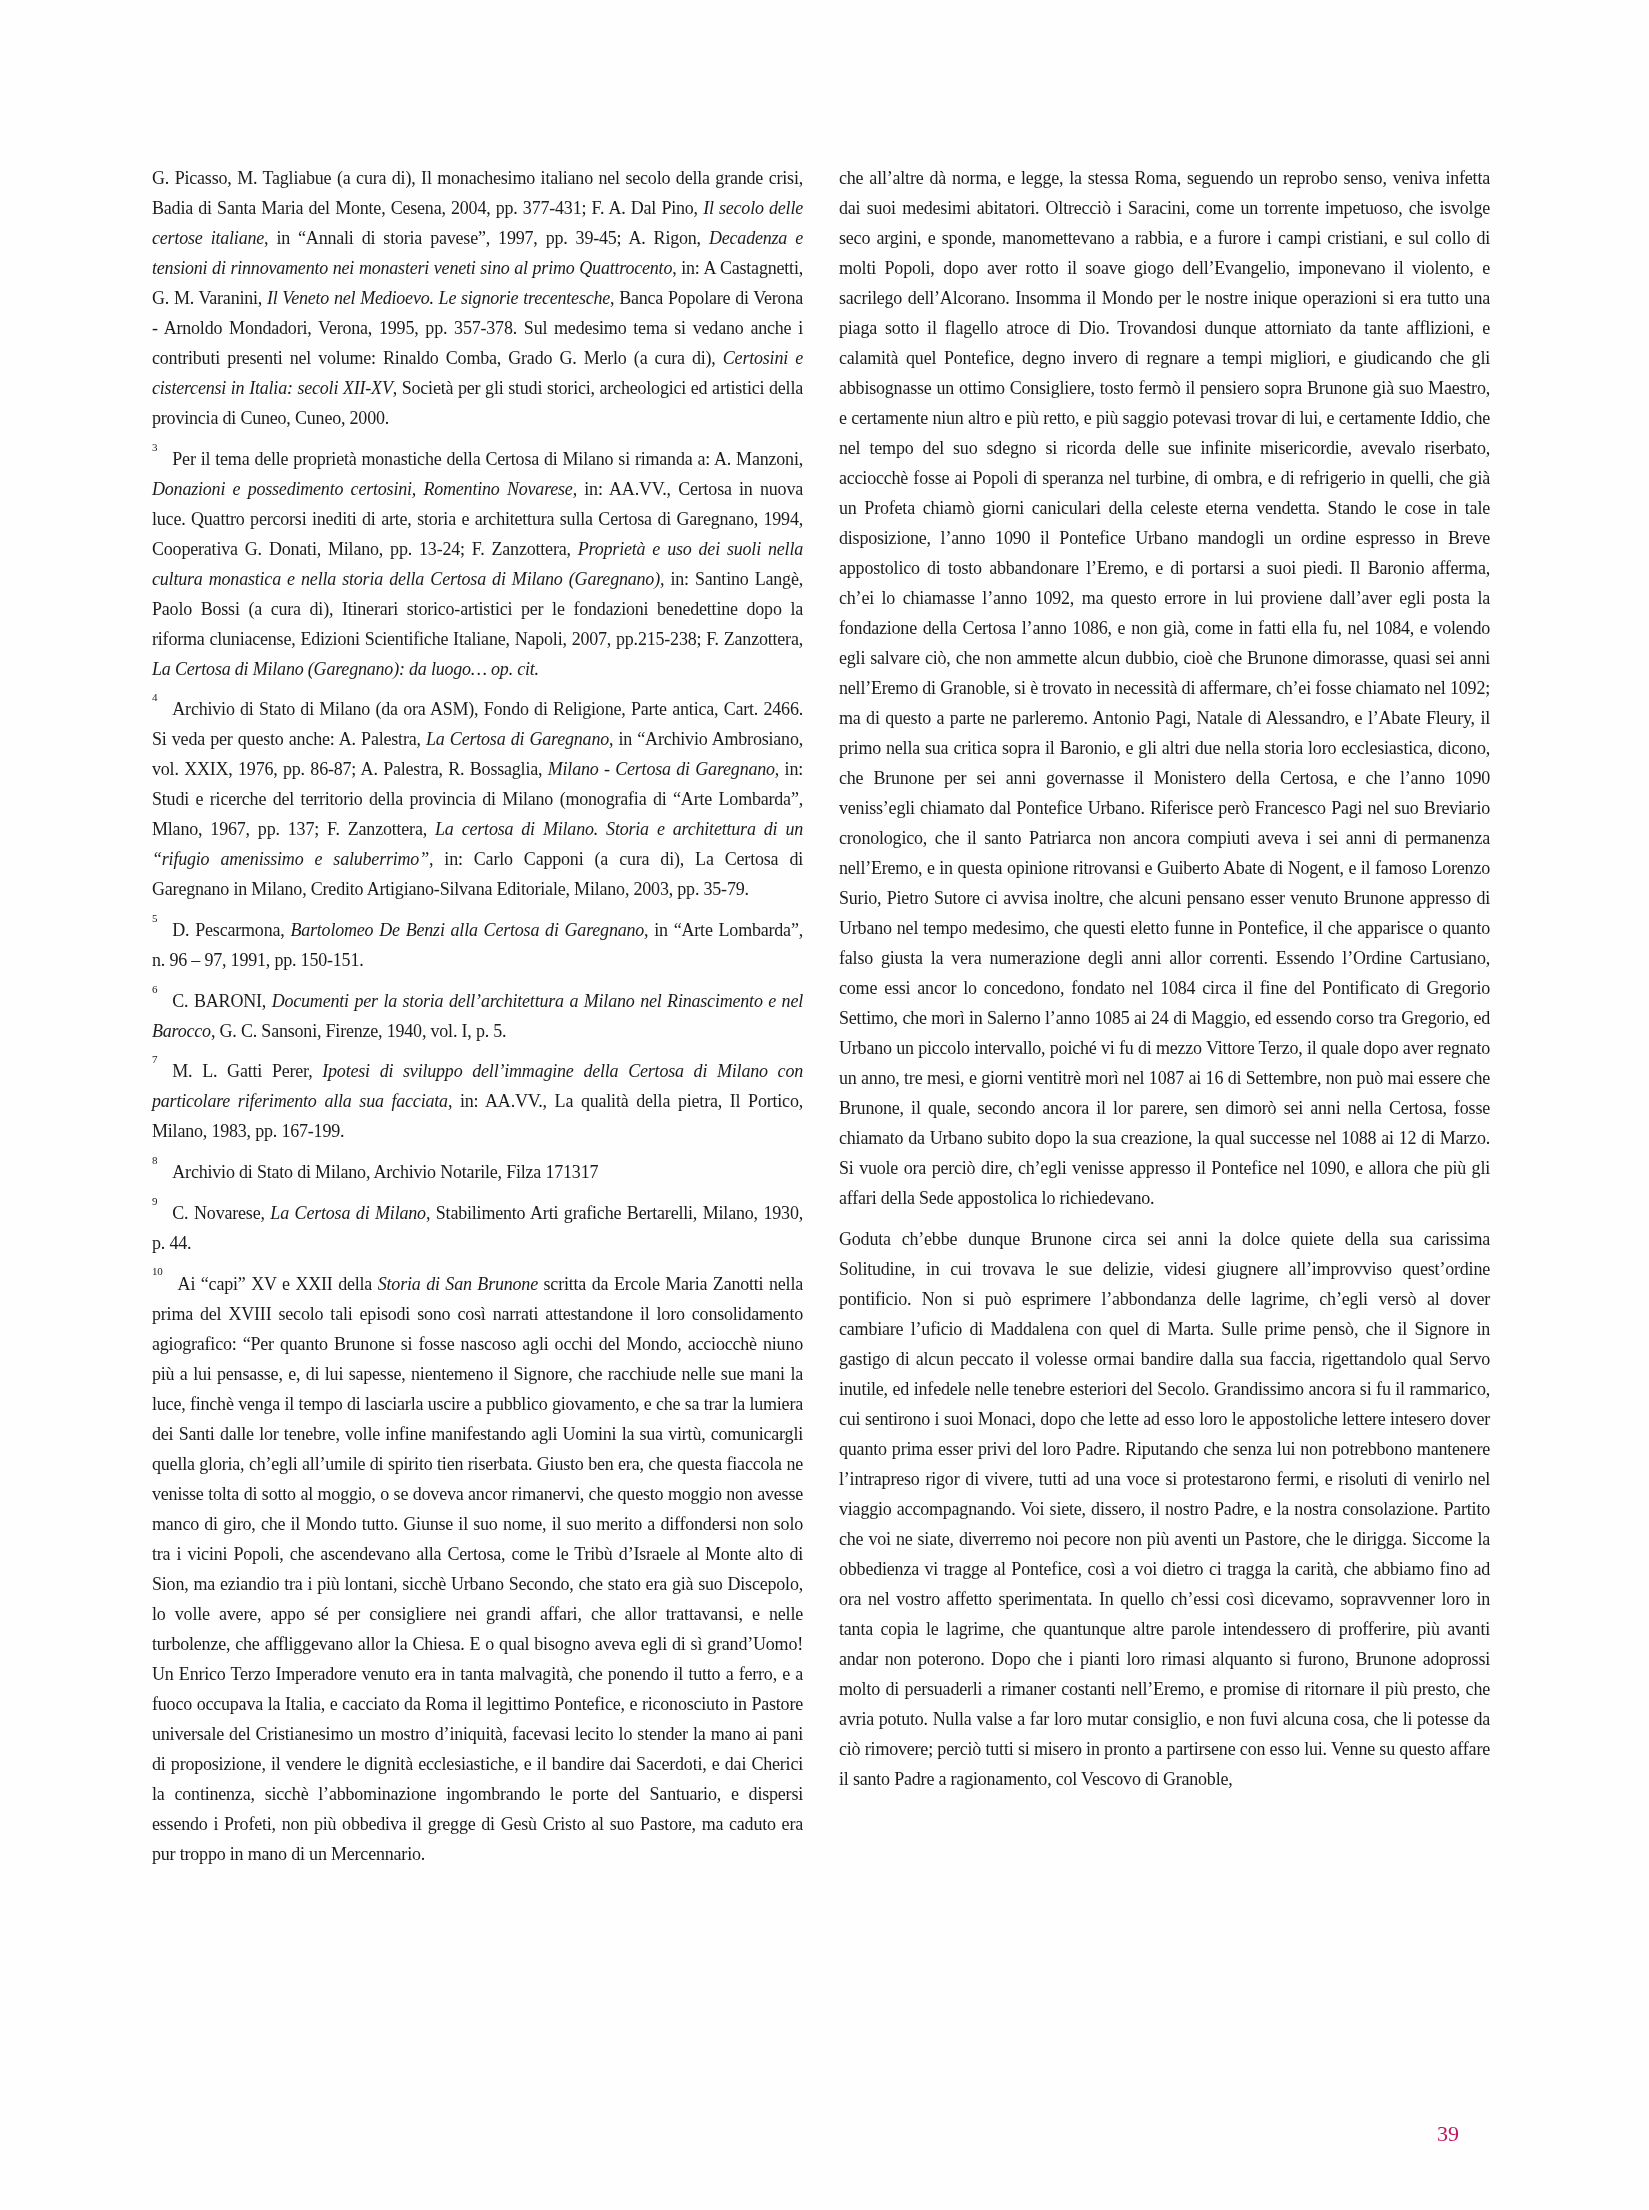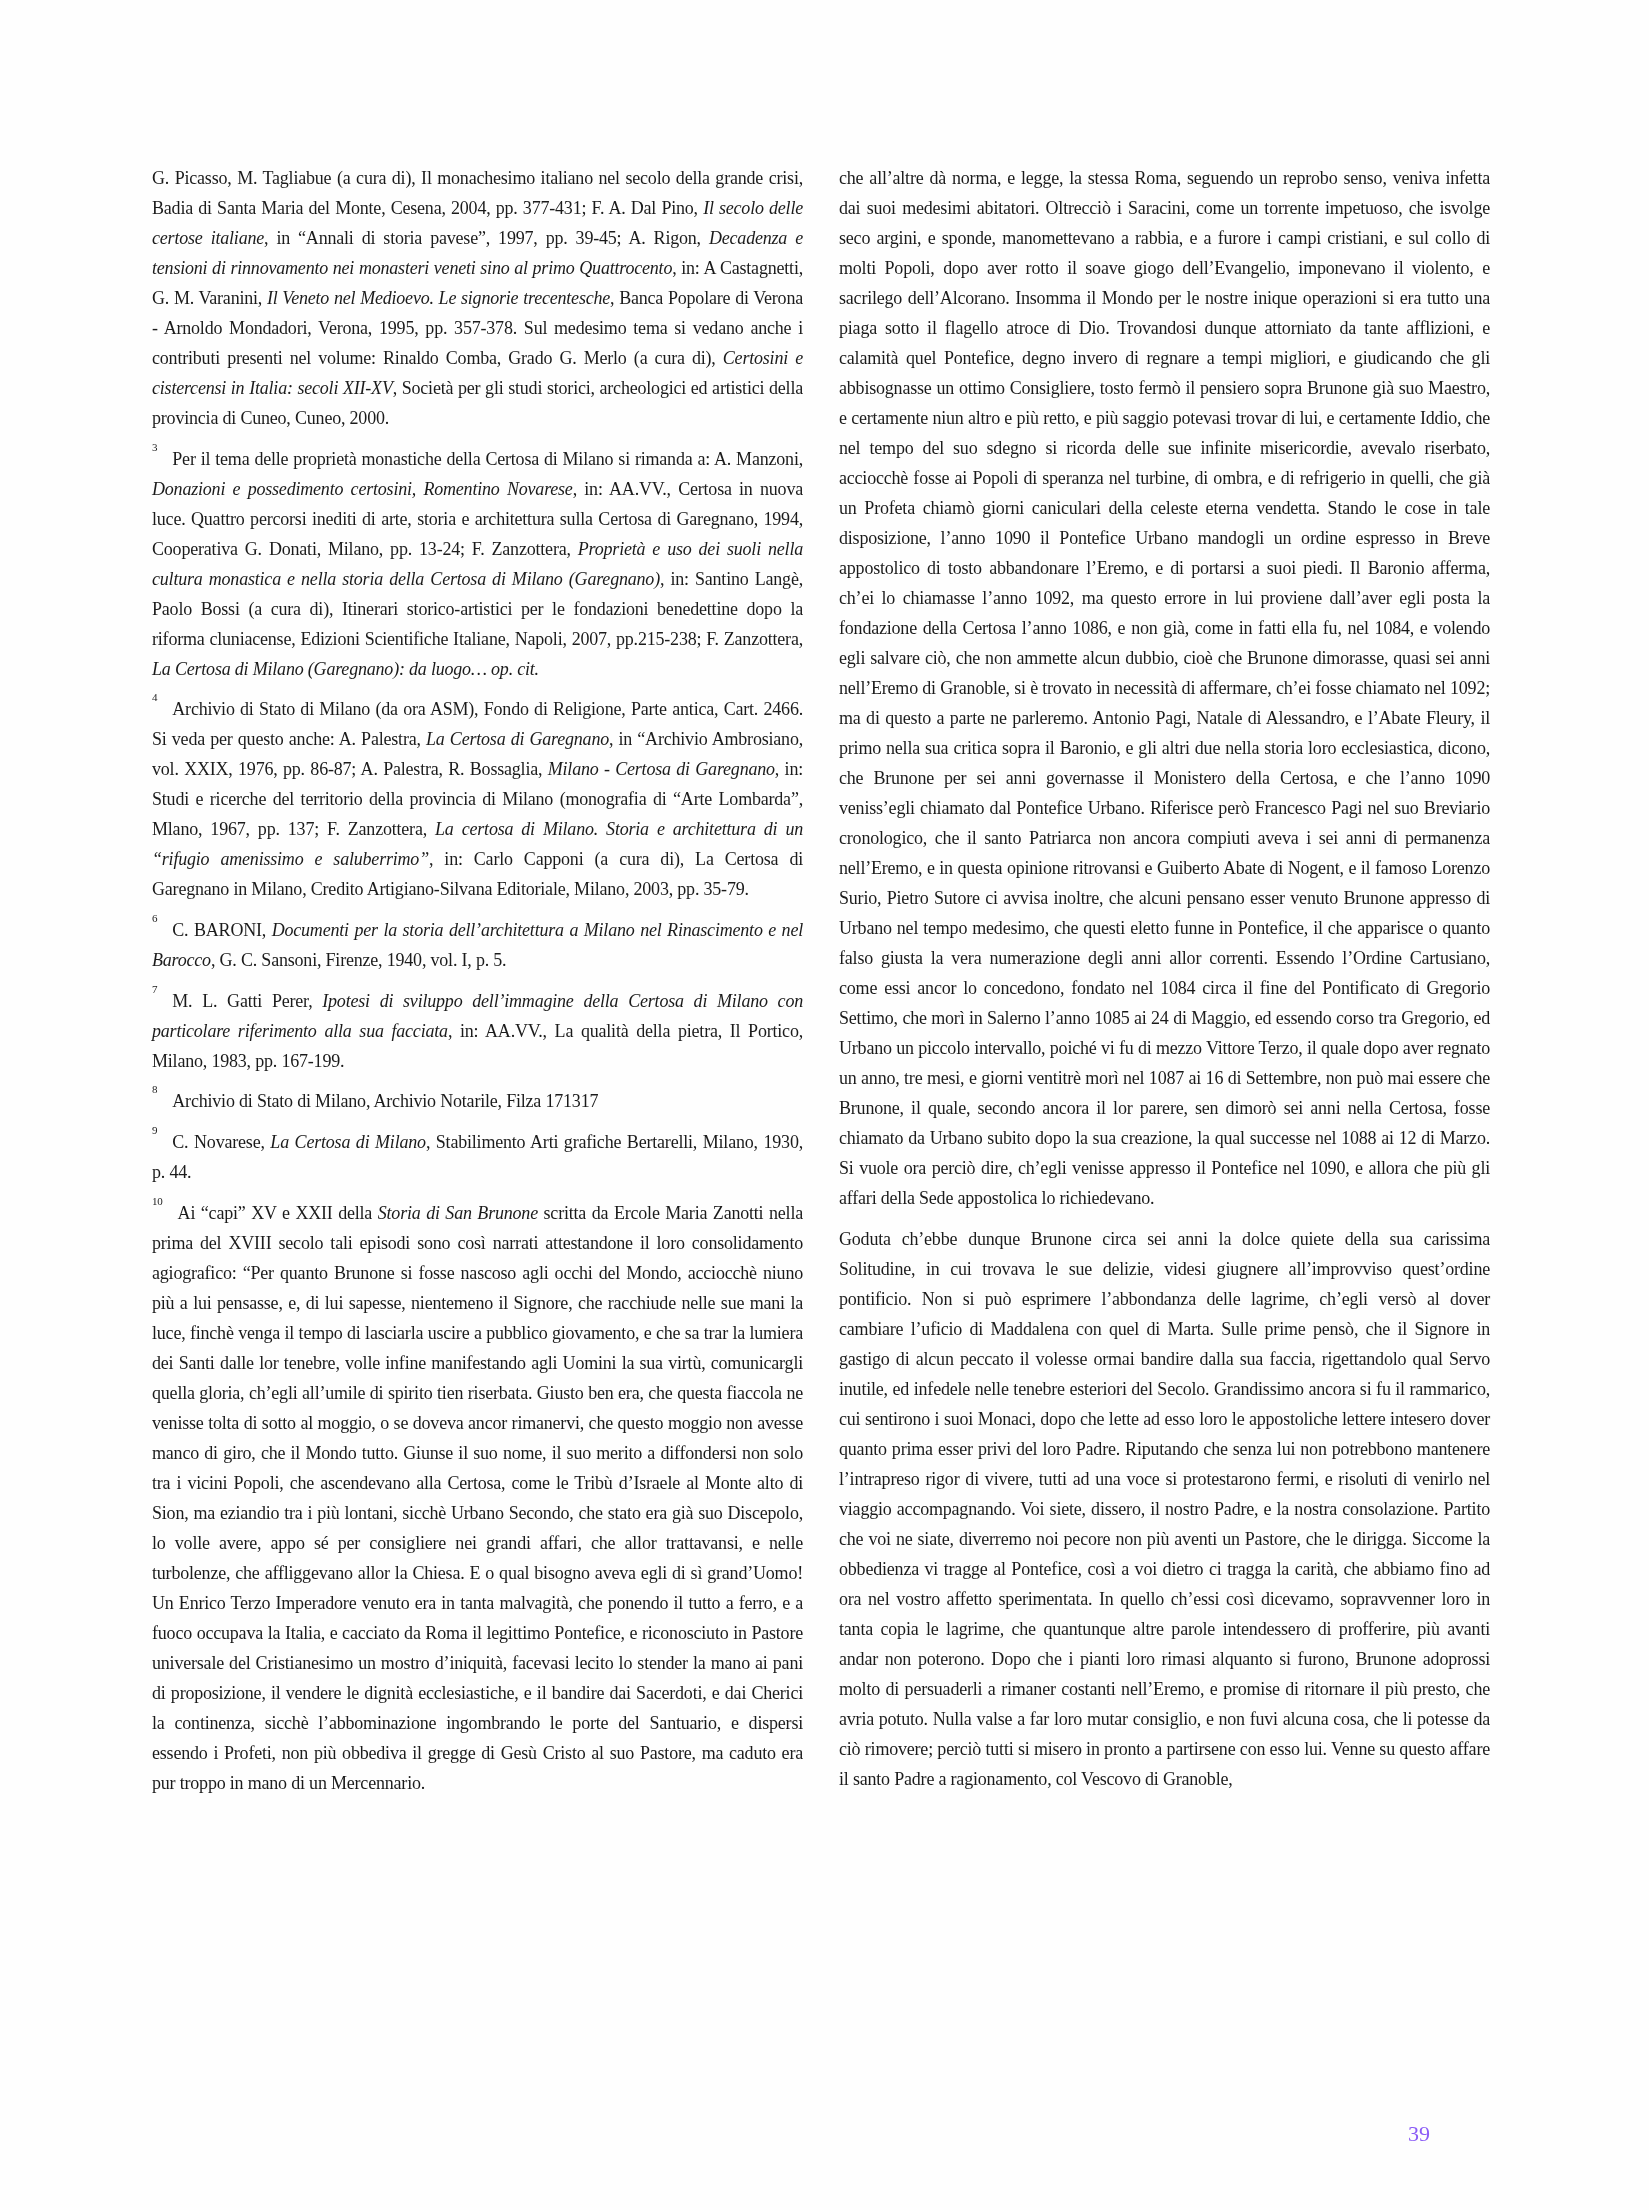--- a/index.html
+++ b/index.html
@@ -31,32 +31,33 @@
     position: relative;
     top: -7.1px;
     padding-right: 15px;
   }
   em { font-style: italic; }
   .page-number {
     position: absolute;
     left: 1408px;
     top: 2121px;
     width: 80px;
-    text-align: left;
+    text-align: center;
     font-size: 22px;
-    color: #8b5cf6;
+    color: #be185d;
   }
 </style>
 </head>
 <body>
 
 <div id="left-col" class="column">
     <p class="para"><span>G. Picasso, M. Tagliabue (a cura di), Il monachesimo italiano nel secolo della grande crisi, Badia di Santa Maria del Monte, Cesena, 2004, pp. 377-431; F. A. Dal Pino, </span><em>Il secolo delle certose italiane</em><span>, in “Annali di storia pavese”, 1997, pp. 39-45; A. Rigon, </span><em>Decadenza e tensioni di rinnovamento nei monasteri veneti sino al primo Quattrocento</em><span>, in: A Castagnetti, G. M. Varanini, </span><em>Il Veneto nel Medioevo. Le signorie trecentesche</em><span>, Banca Popolare di Verona - Arnoldo Mondadori, Verona, 1995, pp. 357-378. Sul medesimo tema si vedano anche i contributi presenti nel volume: Rinaldo Comba, Grado G. Merlo (a cura di), </span><em>Certosini e cistercensi in Italia: secoli XII-XV</em><span>, Società per gli studi storici, archeologici ed artistici della provincia di Cuneo, Cuneo, 2000.</span></p>
     <p class="para"><sup class="fn-num">3</sup><span>Per il tema delle proprietà monastiche della Certosa di Milano si rimanda a: A. Manzoni, </span><em>Donazioni e possedimento certosini, Romentino Novarese</em><span>, in: AA.VV., Certosa in nuova luce. Quattro percorsi inediti di arte, storia e architettura sulla Certosa di Garegnano, 1994, Cooperativa G. Donati, Milano, pp. 13-24; F. Zanzottera, </span><em>Proprietà e uso dei suoli nella cultura monastica e nella storia della Certosa di Milano (Garegnano)</em><span>, in: Santino Langè, Paolo Bossi (a cura di), Itinerari storico-artistici per le fondazioni benedettine dopo la riforma cluniacense, Edizioni Scientifiche Italiane, Napoli, 2007, pp.215-238; F. Zanzottera, </span><em>La Certosa di Milano (Garegnano): da luogo… op. cit.</em></p>
     <p class="para"><sup class="fn-num">4</sup><span>Archivio di Stato di Milano (da ora ASM), Fondo di Religione, Parte antica, Cart. 2466. Si veda per questo anche: A. Palestra, </span><em>La Certosa di Garegnano</em><span>, in “Archivio Ambrosiano, vol. XXIX, 1976, pp. 86-87; A. Palestra, R. Bossaglia, </span><em>Milano - Certosa di Garegnano</em><span>, in: Studi e ricerche del territorio della provincia di Milano (monografia di “Arte Lombarda”, Mlano, 1967, pp. 137; F. Zanzottera, </span><em>La certosa di Milano. Storia e architettura di un “rifugio amenissimo e saluberrimo”</em><span>, in: Carlo Capponi (a cura di), La Certosa di Garegnano in Milano, Credito Artigiano-Silvana Editoriale, Milano, 2003, pp. 35-79.</span></p>
+    <p class="para"><sup class="fn-num">5</sup><span>D. Pescarmona, </span><em>Bartolomeo De Benzi alla Certosa di Garegnano</em><span>, in “Arte Lombarda”, n. 96 – 97, 1991, pp. 150-151.</span></p>
     <p class="para"><sup class="fn-num">6</sup><span>C. BARONI, </span><em>Documenti per la storia dell’architettura a Milano nel Rinascimento e nel Barocco</em><span>, G. C. Sansoni, Firenze, 1940, vol.  I,  p. 5.</span></p>
     <p class="para"><sup class="fn-num">7</sup><span>M. L. Gatti Perer, </span><em>Ipotesi di sviluppo dell’immagine della Certosa di Milano con particolare riferimento alla sua facciata</em><span>, in: AA.VV., La qualità della pietra, Il Portico, Milano, 1983, pp. 167-199.</span></p>
     <p class="para"><sup class="fn-num">8</sup><span>Archivio di Stato di Milano, Archivio Notarile, Filza 171317</span></p>
     <p class="para"><sup class="fn-num">9</sup><span>C. Novarese, </span><em>La Certosa di Milano</em><span>, Stabilimento Arti grafiche Bertarelli, Milano, 1930, p. 44.</span></p>
     <p class="para"><sup class="fn-num">10</sup><span>Ai “capi” XV e XXII della </span><em>Storia di San Brunone</em><span> scritta da Ercole Maria Zanotti nella prima del XVIII secolo tali episodi sono così narrati attestandone il loro consolidamento agiografico: “Per quanto Brunone si fosse nascoso agli occhi del Mondo, acciocchè niuno più a lui pensasse, e, di lui sapesse, nientemeno il Signore, che racchiude nelle sue mani la luce, finchè venga il tempo di lasciarla uscire a pubblico giovamento, e che sa trar la lumiera dei Santi dalle lor tenebre, volle infine manifestando agli Uomini la sua virtù, comunicargli quella gloria, ch’egli all’umile di spirito tien riserbata. Giusto ben era, che questa fiaccola ne venisse tolta di sotto al moggio, o se doveva ancor rimanervi, che questo moggio non avesse manco di giro, che il Mondo tutto. Giunse il suo nome, il suo merito a diffondersi non solo tra i vicini Popoli, che ascendevano alla Certosa, come le Tribù d’Israele al Monte alto di Sion, ma eziandio tra i più lontani, sicchè Urbano Secondo, che stato era già suo Discepolo, lo volle avere, appo sé per consigliere nei grandi affari, che allor trattavansi, e nelle turbolenze, che affliggevano allor la Chiesa. E o qual bisogno aveva egli di sì grand’Uomo! Un Enrico Terzo Imperadore venuto era in tanta malvagità, che ponendo il tutto a ferro, e a fuoco occupava la Italia, e cacciato da Roma il legittimo Pontefice, e riconosciuto in Pastore universale del Cristianesimo un mostro d’iniquità, facevasi lecito lo stender la mano ai pani di proposizione, il vendere le dignità ecclesiastiche, e il bandire dai Sacerdoti, e dai Cherici la continenza, sicchè l’abbominazione ingombrando le porte del Santuario, e dispersi essendo i Profeti, non più obbediva il gregge di Gesù Cristo al suo Pastore, ma caduto era pur troppo in mano di un Mercennario.</span></p>
   </div>
 <div id="right-col" class="column">
     <p class="para"><span>che all’altre dà norma, e legge, la stessa Roma, seguendo un reprobo senso, veniva infetta dai suoi medesimi abitatori. Oltrecciò i Saracini, come un torrente impetuoso, che isvolge seco argini, e sponde, manomettevano a rabbia, e a furore i campi cristiani, e sul collo di molti Popoli, dopo aver rotto il soave giogo dell’Evangelio, imponevano il violento, e sacrilego dell’Alcorano. Insomma il Mondo per le nostre inique operazioni si era tutto una piaga sotto il flagello atroce di Dio. Trovandosi dunque attorniato da tante afflizioni, e calamità quel Pontefice, degno invero di regnare a tempi migliori, e giudicando che gli abbisognasse un ottimo Consigliere, tosto fermò il pensiero sopra Brunone già suo Maestro, e certamente niun altro e più retto, e più saggio potevasi trovar di lui, e certamente Iddio, che nel tempo del suo sdegno si ricorda delle sue infinite misericordie, avevalo riserbato, acciocchè fosse ai Popoli di speranza nel turbine, di ombra, e di refrigerio in quelli, che già un Profeta chiamò giorni caniculari della celeste eterna vendetta. Stando le cose in tale disposizione, l’anno 1090 il Pontefice Urbano mandogli un ordine espresso in Breve appostolico di tosto abbandonare l’Eremo, e di portarsi a suoi piedi. Il Baronio afferma, ch’ei lo chiamasse l’anno 1092, ma questo errore in lui proviene dall’aver egli posta la fondazione della Certosa l’anno 1086, e non già, come in fatti ella fu, nel 1084, e volendo egli salvare ciò, che non ammette alcun dubbio, cioè che Brunone dimorasse, quasi sei anni nell’Eremo di Granoble, si è trovato in necessità di affermare, ch’ei fosse chiamato nel 1092; ma di questo a parte ne parleremo. Antonio Pagi, Natale di Alessandro, e l’Abate Fleury, il primo nella sua critica sopra il Baronio, e gli altri due nella storia loro ecclesiastica, dicono, che Brunone per sei anni governasse il Monistero della Certosa, e che l’anno 1090 veniss’egli chiamato dal Pontefice Urbano. Riferisce però Francesco Pagi nel suo Breviario cronologico, che il santo Patriarca non ancora compiuti aveva i sei anni di permanenza nell’Eremo, e in questa opinione ritrovansi e Guiberto Abate di Nogent, e il famoso Lorenzo Surio, Pietro Sutore ci avvisa inoltre, che alcuni pensano esser venuto Brunone appresso di Urbano nel tempo medesimo, che questi eletto funne in Pontefice, il che apparisce o quanto falso giusta la vera numerazione degli anni allor correnti. Essendo l’Ordine Cartusiano, come essi ancor lo concedono, fondato nel 1084 circa il fine del Pontificato di Gregorio Settimo, che morì in Salerno l’anno 1085 ai 24 di Maggio, ed essendo corso tra Gregorio, ed Urbano un piccolo intervallo, poiché vi fu di mezzo Vittore Terzo, il quale dopo aver regnato un anno, tre mesi, e giorni ventitrè morì nel 1087 ai 16 di Settembre, non può mai essere che Brunone, il quale, secondo ancora il lor parere, sen dimorò sei anni nella Certosa, fosse chiamato da Urbano subito dopo la sua creazione, la qual successe nel 1088 ai 12 di Marzo. Si vuole ora perciò dire, ch’egli venisse appresso il Pontefice nel 1090, e allora che più gli affari della Sede appostolica lo richiedevano.</span></p>
     <p class="para"><span>Goduta ch’ebbe dunque Brunone circa sei anni la dolce quiete della sua carissima Solitudine, in cui trovava le sue delizie, videsi giugnere all’improvviso quest’ordine pontificio. Non si può esprimere l’abbondanza delle lagrime, ch’egli versò al dover cambiare l’uficio di Maddalena con quel di Marta. Sulle prime pensò, che il Signore in gastigo di alcun peccato il volesse ormai bandire dalla sua faccia, rigettandolo qual Servo inutile, ed infedele nelle tenebre esteriori del Secolo. Grandissimo ancora si fu il rammarico, cui sentirono i suoi Monaci, dopo che lette ad esso loro le appostoliche lettere intesero dover quanto prima esser privi del loro Padre. Riputando che senza lui non potrebbono mantenere l’intrapreso rigor di vivere, tutti ad una voce si protestarono fermi, e risoluti di venirlo nel viaggio accompagnando. Voi siete, dissero, il nostro Padre, e la nostra consolazione. Partito che voi ne siate, diverremo noi pecore non più aventi un Pastore, che le dirigga. Siccome la obbedienza vi tragge al Pontefice, così a voi dietro ci tragga la carità, che abbiamo fino ad ora nel vostro affetto sperimentata. In quello ch’essi così dicevamo, sopravvenner loro in tanta copia le lagrime, che quantunque altre parole intendessero di profferire, più avanti andar non poterono. Dopo che i pianti loro rimasi alquanto si furono, Brunone adoprossi molto di persuaderli a rimaner costanti nell’Eremo, e promise di ritornare il più presto, che avria potuto. Nulla valse a far loro mutar consiglio, e non fuvi alcuna cosa, che li potesse da ciò rimovere; perciò tutti si misero in pronto a partirsene con esso lui. Venne su questo affare il santo Padre a ragionamento, col Vescovo di Granoble,</span></p>
   </div>

